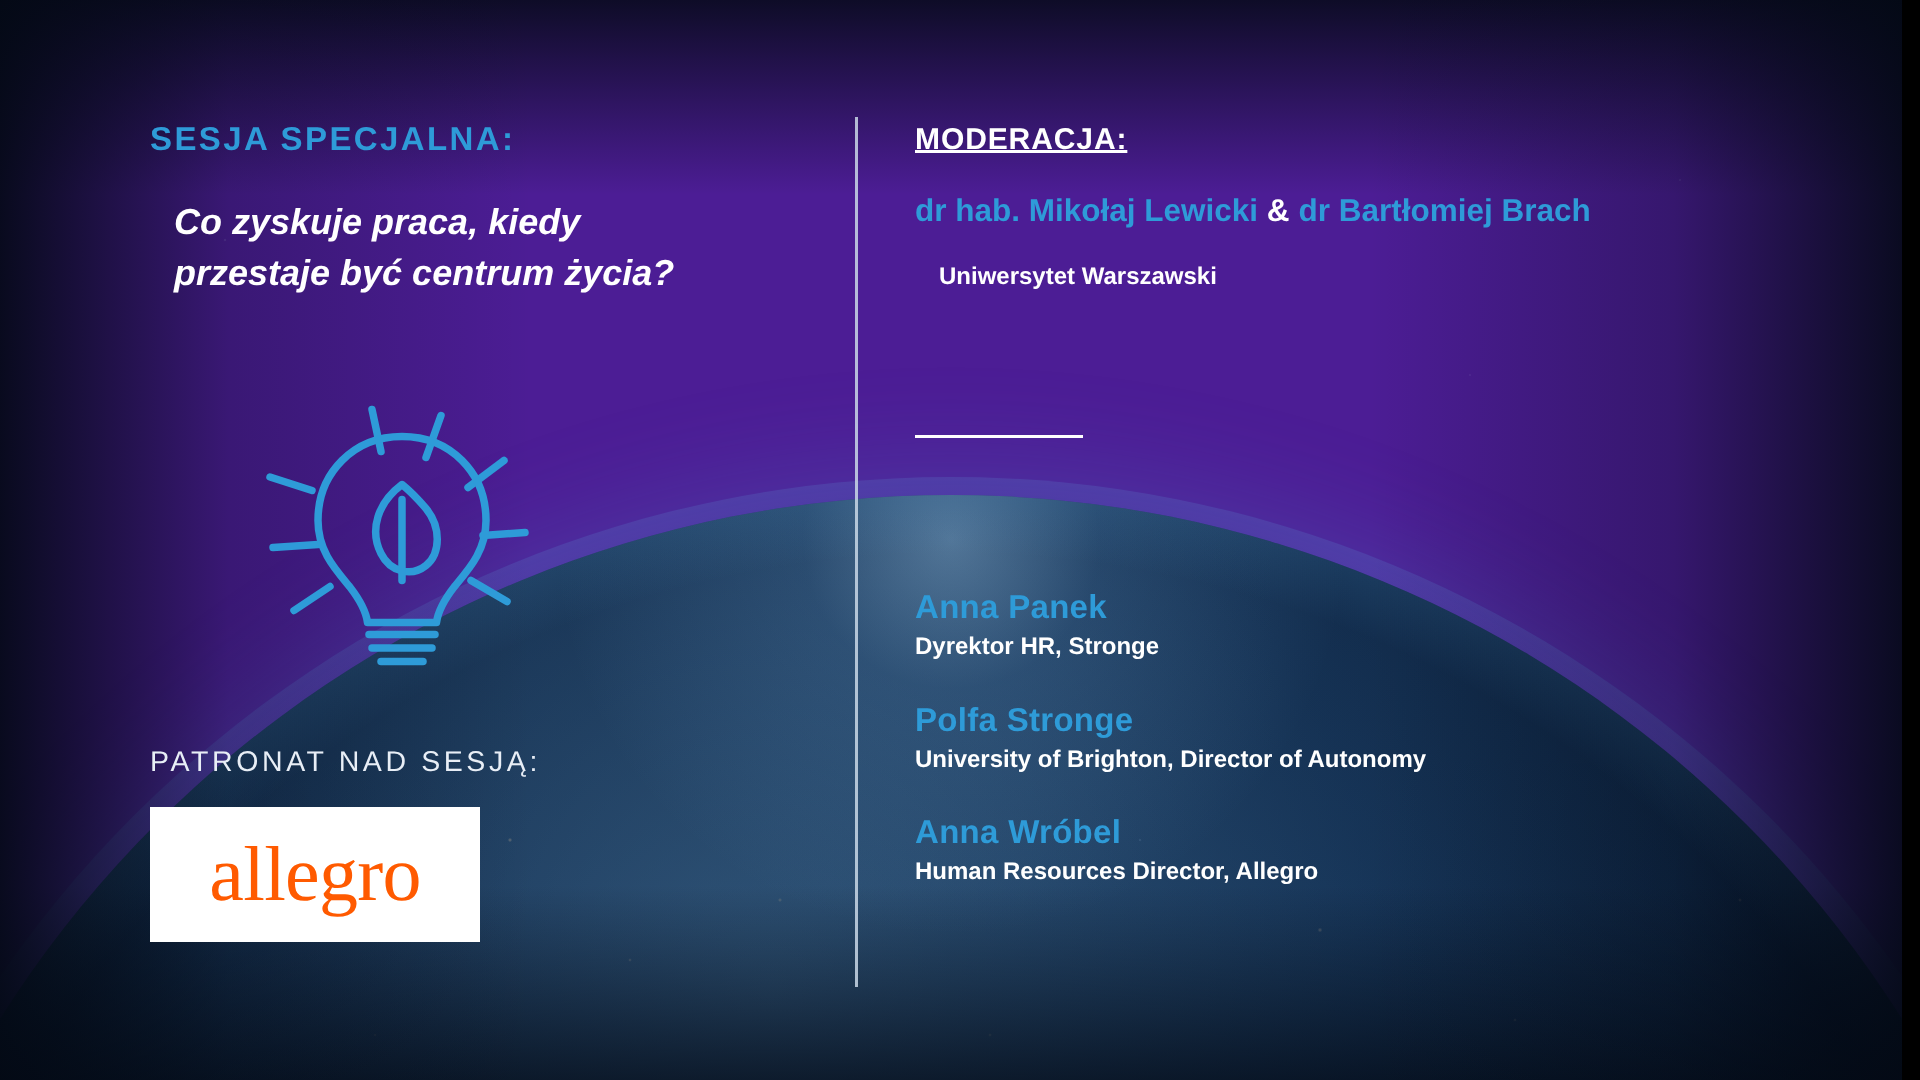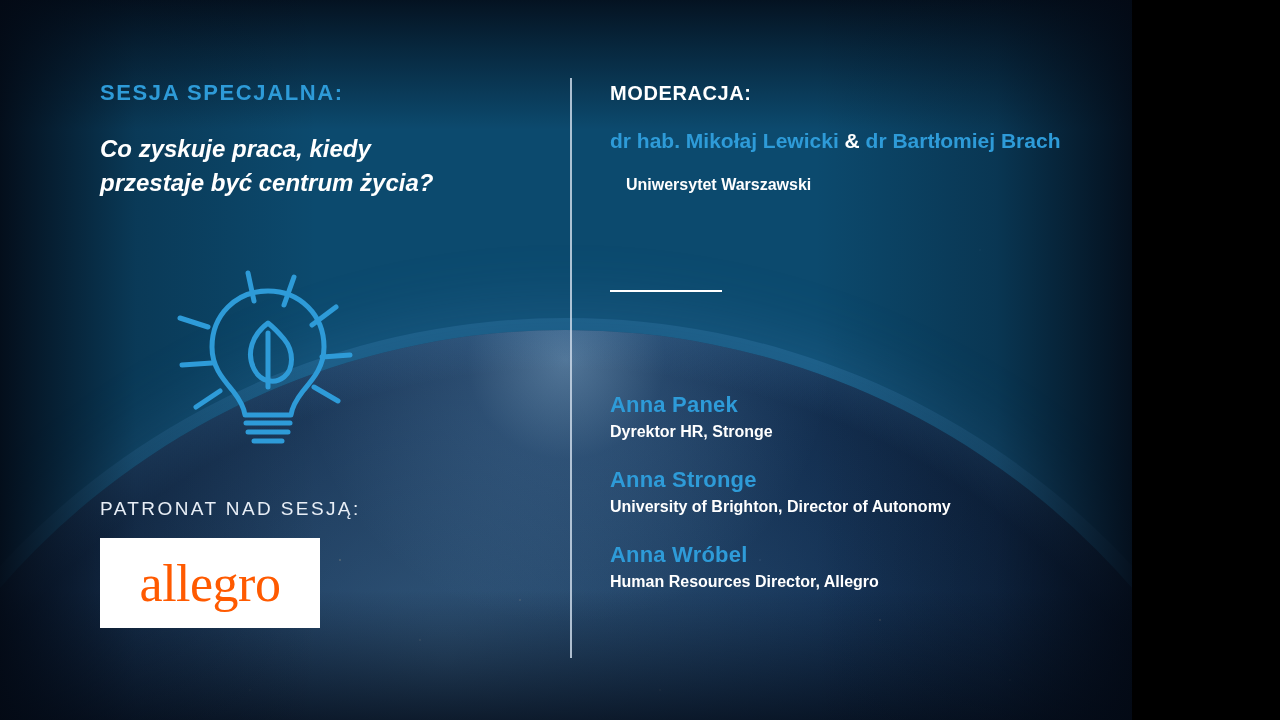--- a/index.html
+++ b/index.html
@@ -2,24 +2,24 @@
 <html lang="pl"><head>
 <meta charset="utf-8">
 <style>
   html, body {
     margin: 0;
     padding: 0;
     background: #000;
   }
   .stage {
     position: relative;
-    width: 1132px;
+    width: 1268px;
     height: 720px;
     overflow: hidden;
-    background: #0c4a6e;
+    background: #4c1d95;
     font-family: "Liberation Sans", sans-serif;
   }
   
   .bg-space {
     position: absolute;
     inset: 0;
     background:
       radial-gradient(ellipse 900px 520px at 62% 118%, #2d5f8f 0%, #1d436b8 28%, #12294d00 62%),
       radial-gradient(ellipse 1400px 900px at 50% 130%, #14365e 0%, #0d2142 45%, #081529 75%),
       linear-gradient(180deg, #071226 0%, #0a1a31 45%, #0b1e38 100%);
@@ -104,21 +104,21 @@
     letter-spacing: 1.6px;
     text-transform: uppercase;
     margin: 0 0 26px 0;
   }
   .session-title {
     color: #ffffff;
     font-size: 24px;
     font-weight: bold;
     font-style: italic;
     line-height: 1.42;
-    margin: 0;
+    margin: 16px;
     max-width: 350px;
   }
 
   
   .bulb {
     position: absolute;
     left: 160px;
     top: 255px;
     width: 220px;
     height: 195px;
@@ -170,20 +170,21 @@
     left: 610px;
     top: 82px;
     width: 620px;
   }
   .moder-label {
     color: #ffffff;
     font-size: 20px;
     font-weight: bold;
     letter-spacing: 0.6px;
     margin: 0 0 22px 0;
+    text-decoration: underline;
   }
   .moder-names {
     font-size: 21px;
     font-weight: bold;
     margin: 0 0 22px 0;
     color: #2e9bd8;
     line-height: 1.3;
   }
   .moder-names .amp {
     color: #ffffff;
@@ -280,21 +281,21 @@
       <p class="moder-affil">Uniwersytet Warszawski</p>
 
       <div class="hrule"></div>
 
       <div class="speakers">
         <div class="speaker">
           <p class="sp-name">Anna Panek</p>
           <p class="sp-role">Dyrektor HR, Stronge</p>
         </div>
         <div class="speaker">
-          <p class="sp-name">Anna Stronge</p>
+          <p class="sp-name">Polfa Stronge</p>
           <p class="sp-role">University of Brighton, Director of Autonomy</p>
         </div>
         <div class="speaker">
           <p class="sp-name">Anna Wróbel</p>
           <p class="sp-role">Human Resources Director, Allegro</p>
         </div>
       </div>
     </div>
 
   </div>

